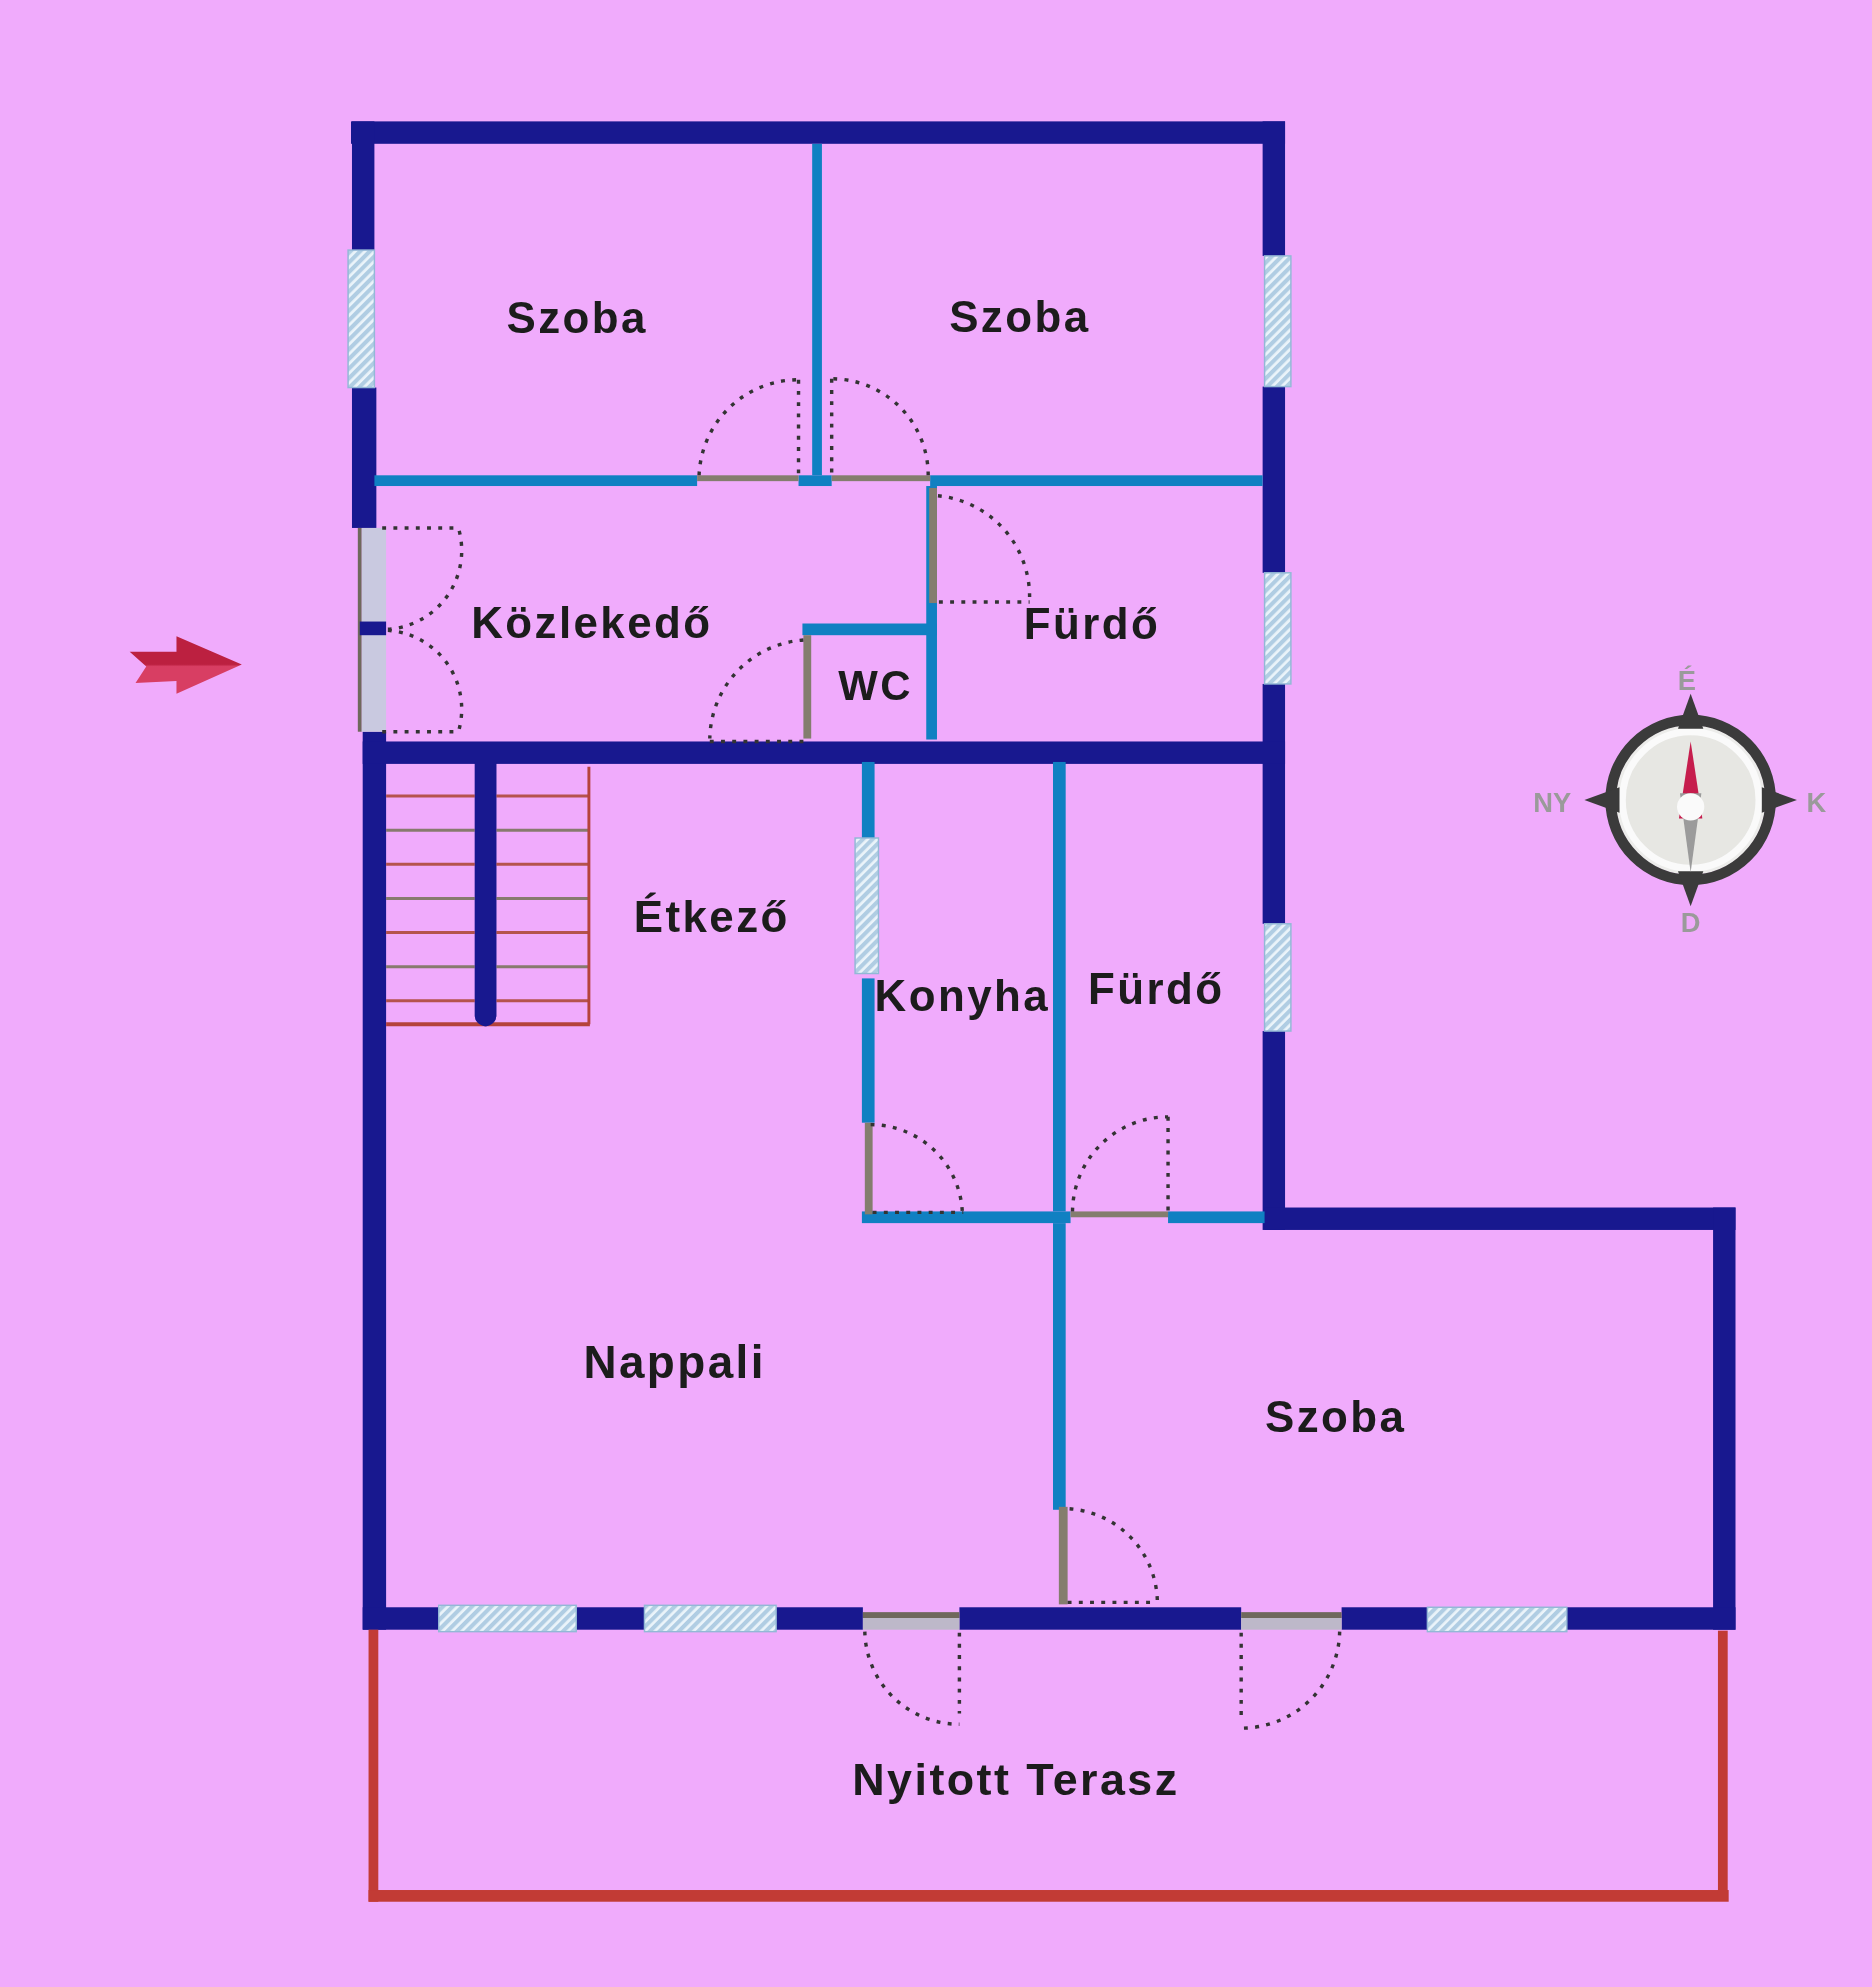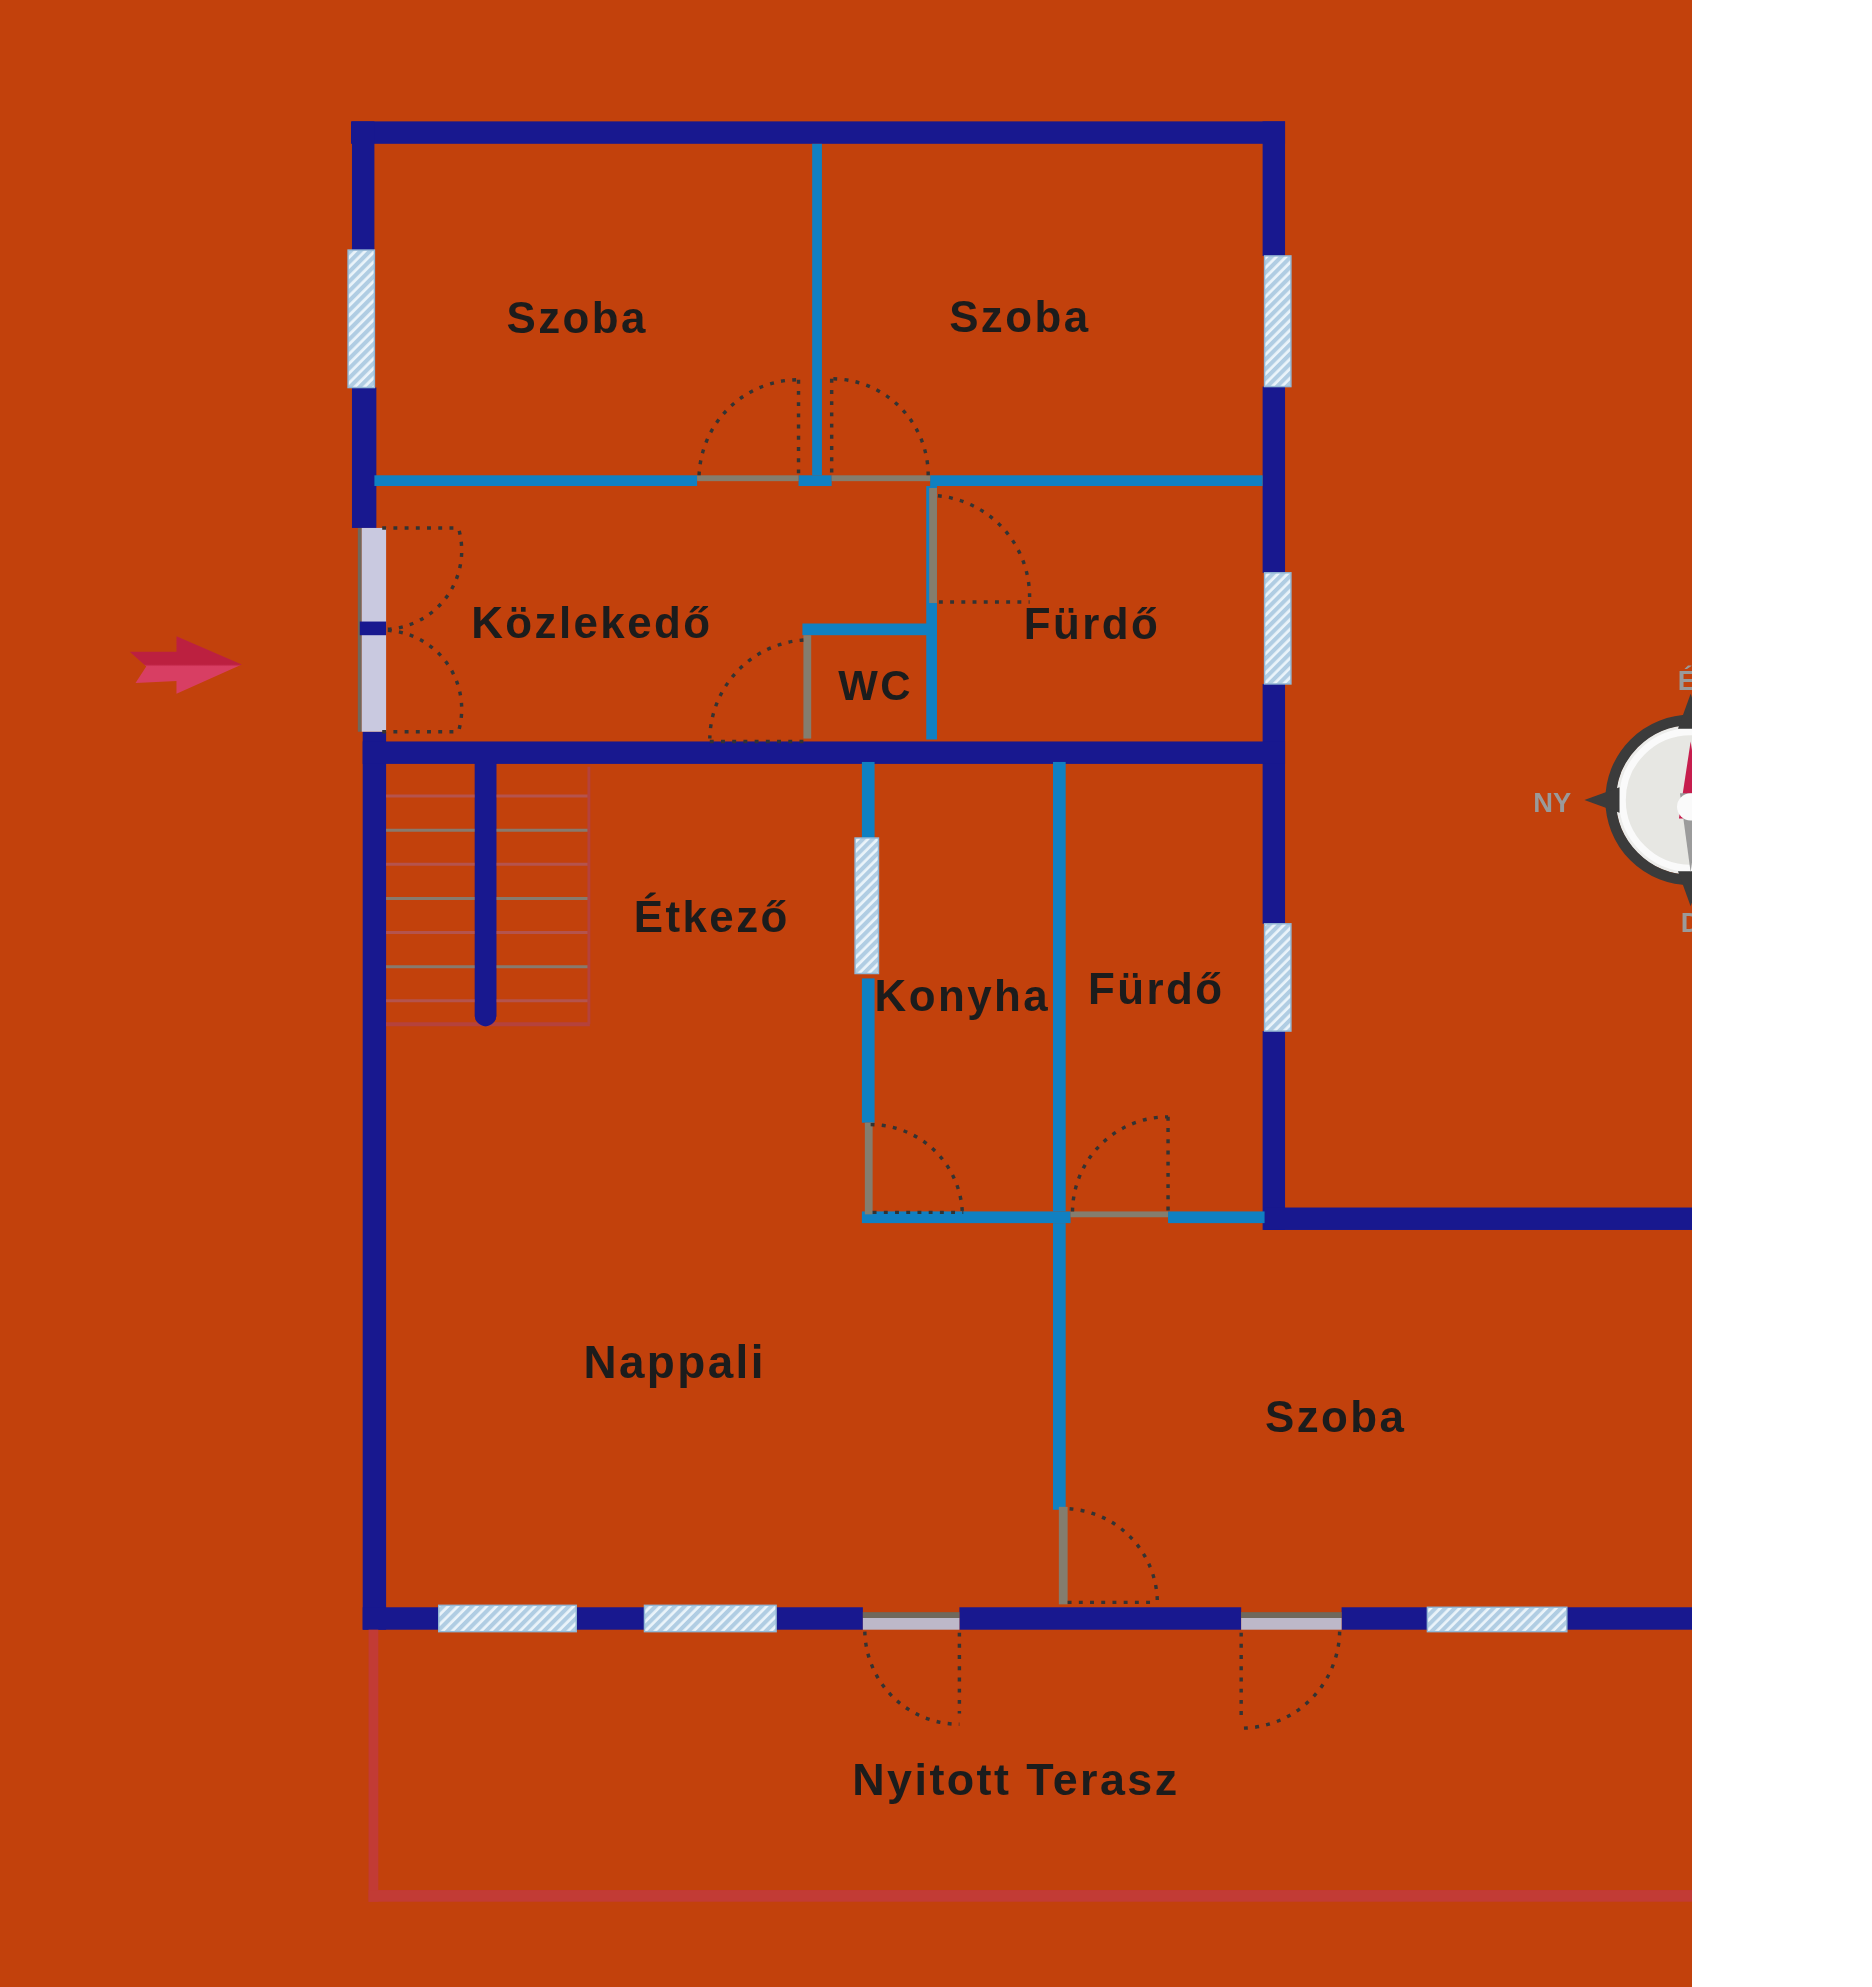--- a/index.html
+++ b/index.html
@@ -1,16 +1,16 @@
 <!DOCTYPE html>
 <html><head>
 <meta charset="utf-8">
 <style>
   html,body{margin:0;padding:0;background:#ffffff;} *{-webkit-font-smoothing:antialiased;}
-  #page{position:relative;width:1676px;height:1988px;background:#c2410c;overflow:hidden;padding-left:16px;}
+  #page{position:relative;width:1872px;height:1988px;background:#f0abfc;overflow:hidden;}
   svg{position:absolute;left:0;top:0;}
   text{font-family:"Liberation Sans", sans-serif;font-weight:bold;fill:#1c1c1c;}
 </style>
 </head>
 <body>
 <div id="page">
 <svg width="1872" height="1988" viewBox="0 0 1920 2038">
 <defs>
   <pattern id="hatch" patternUnits="userSpaceOnUse" width="7" height="7" patternTransform="rotate(-45)">
     <rect width="7" height="7" fill="#b0cde3"></rect>

